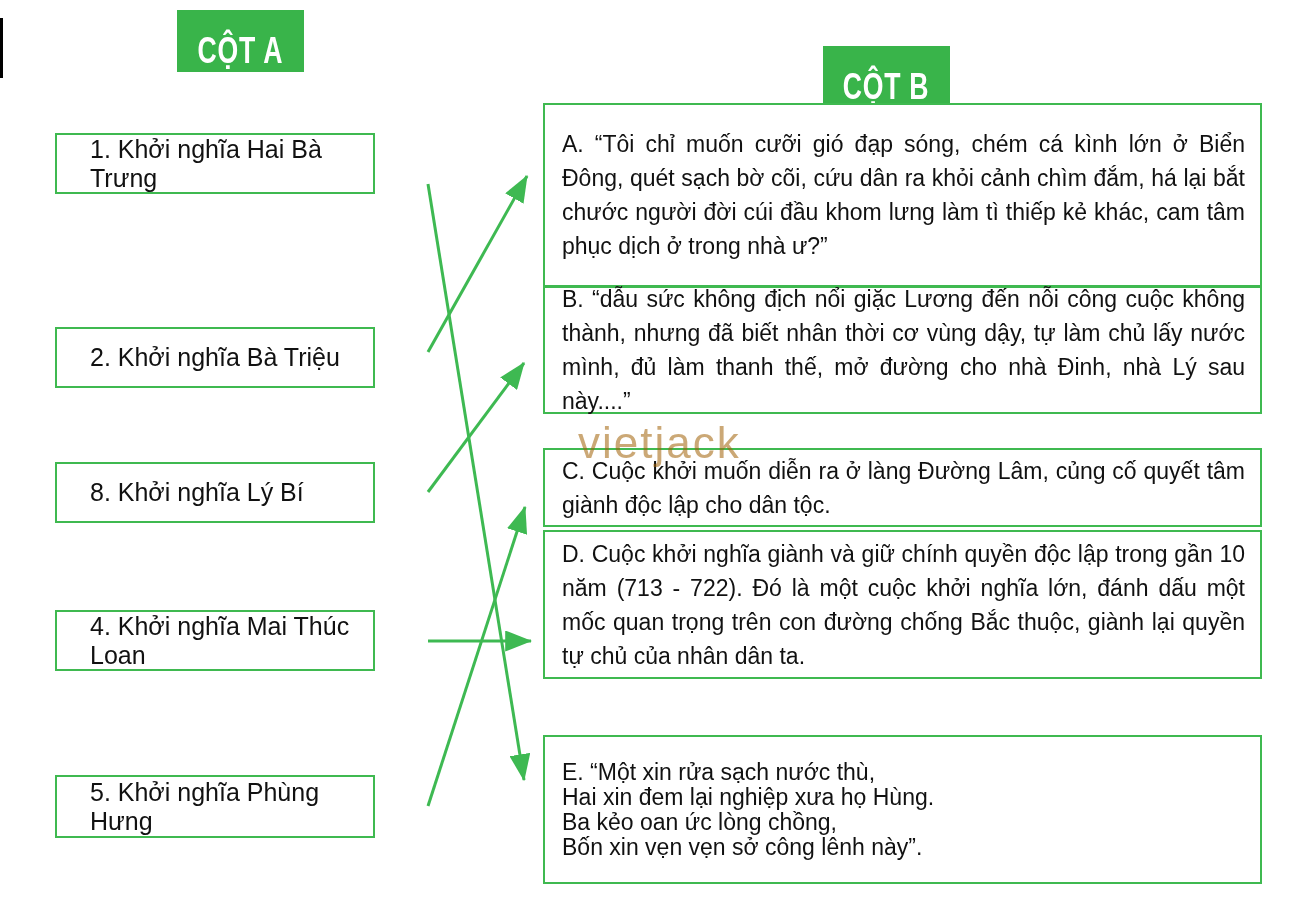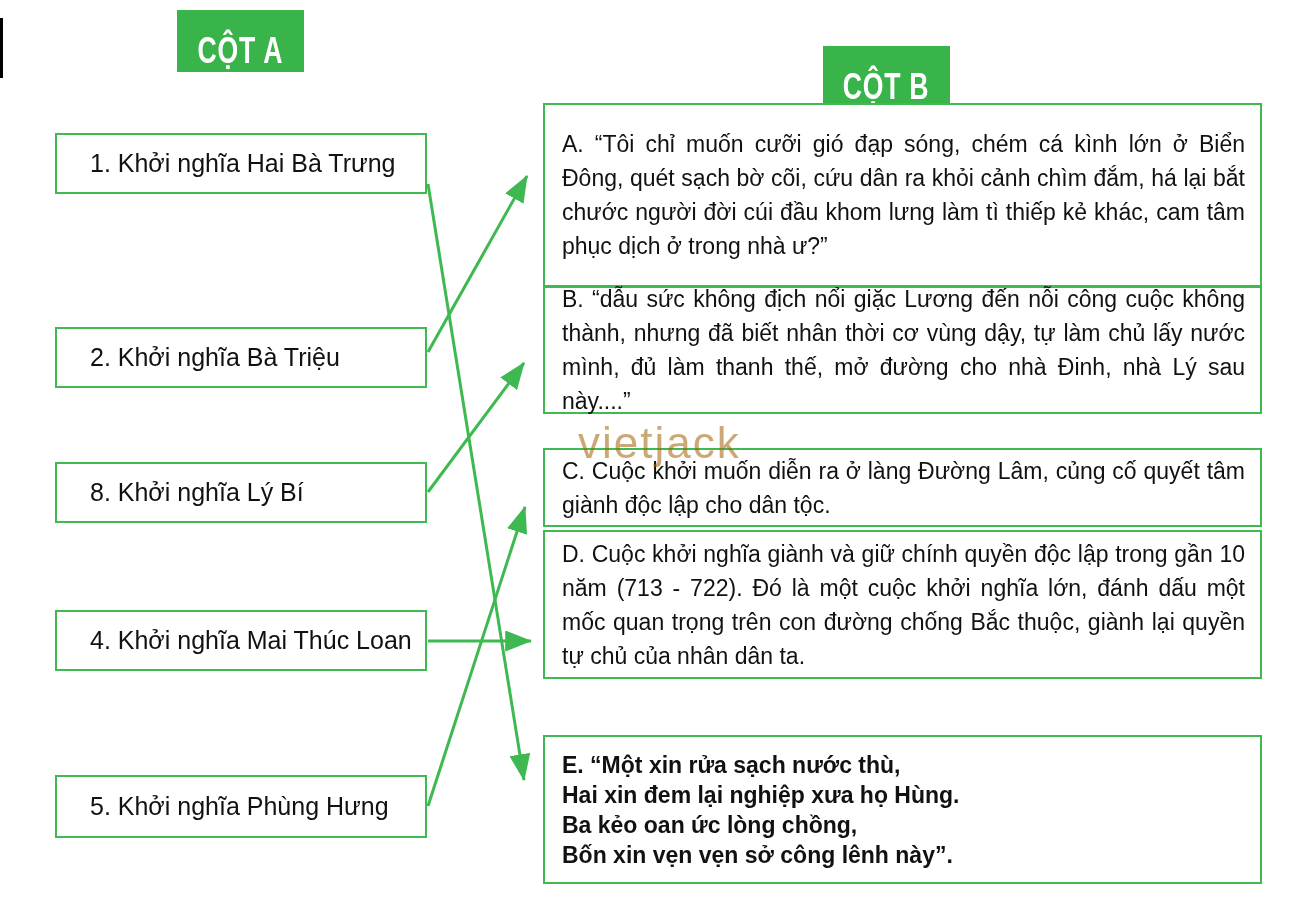--- a/index.html
+++ b/index.html
@@ -38,21 +38,21 @@
     font-size: 37px;
     font-weight: 700;
     letter-spacing: 1px;
     display: inline-block;
     transform: scaleX(0.72);
     white-space: nowrap;
   }
   .abox {
     position: absolute;
     left: 55px;
-    width: 372px;
+    width: 320px;
     height: 61px;
     border: 2px solid #3fb950;
     background: #ffffff;
     display: flex;
     align-items: center;
     padding-left: 33px;
     font-size: 25px;
   }
   .bbox {
     position: absolute;
@@ -66,22 +66,21 @@
     font-size: 23px;
   }
   .bbox p {
     line-height: 34px;
     text-align: justify;
     width: 100%;
   }
   .bbox.poem p {
     text-align: left;
     white-space: pre-line;
-    line-height: 30px;
-    font-weight: bold;
+    line-height: 25px;
   }
   .watermark {
     position: absolute;
     left: 578px;
     top: 418px;
     font-size: 44px;
     color: #a16207;
     opacity: 0.55;
     letter-spacing: 2px;
     z-index: 3;

